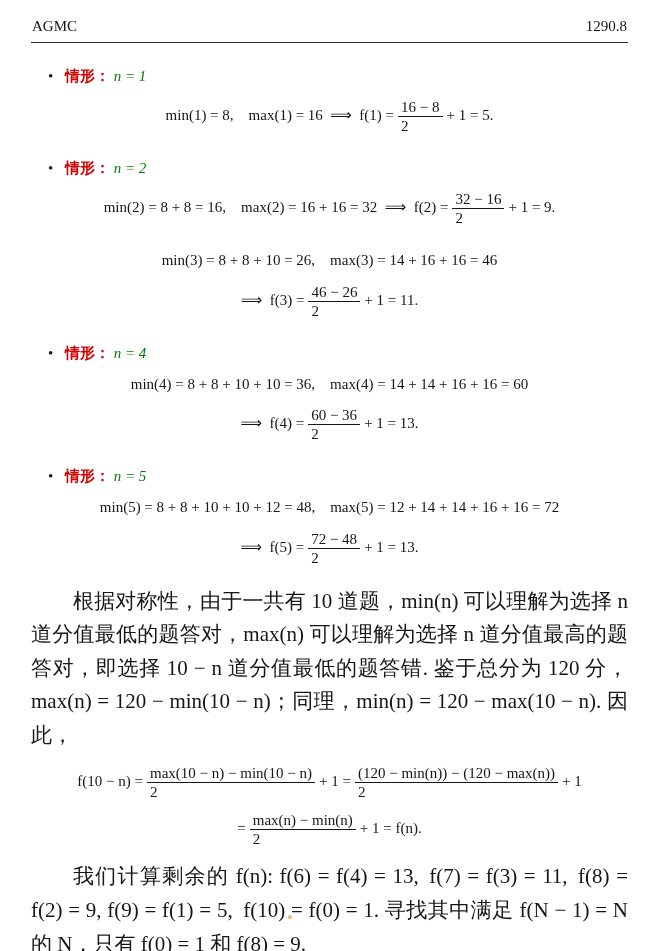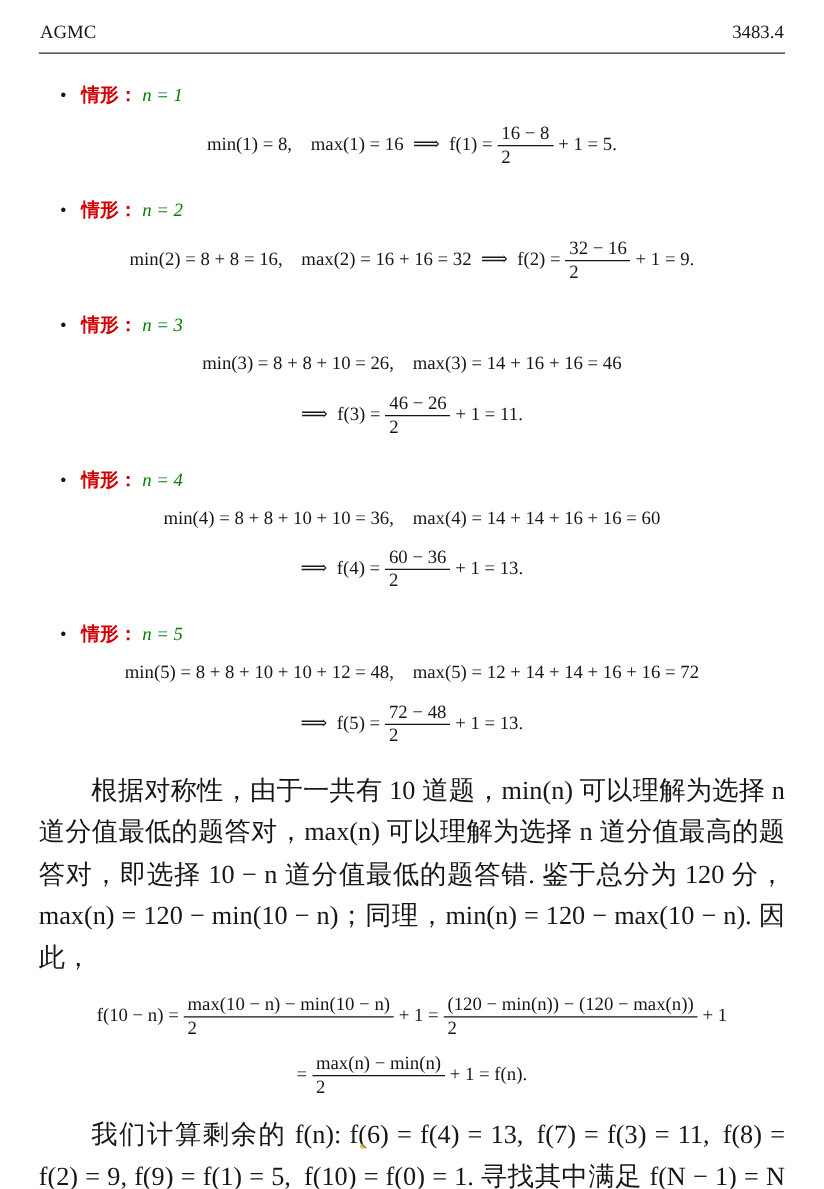--- a/index.html
+++ b/index.html
@@ -11,21 +11,21 @@
   body{
     width:659px;height:951px;overflow:hidden;background:#ffffff;
     font-family:"Liberation Serif","DejaVu Serif",serif;
     color:var(--ink);position:relative;
   }
   .page{padding:10px 31px 0 31px;}
   .doc-header{
     display:flex;justify-content:space-between;align-items:flex-end;
     font-size:15px;padding:8px 1px 7px 1px;border-bottom:1px solid #2a2a2a;
   }
-  .case{margin-top:24px;}
+  .case{margin-top:24px;font-family:Liberation Serif, serif;}
   .case-head{padding-left:17px;font-size:15px;}
   .bullet-dot{display:inline-block;width:17px;}
   .case-label{color:var(--case-label);font-weight:700;}
   .case-value{color:var(--case-value);font-style:italic;}
   .eq-line{text-align:center;font-size:15px;margin-top:12px;line-height:1.3;}
   .frac{display:inline-block;vertical-align:middle;text-align:left;margin:0 4px;line-height:1.2;}
   .frac .num{display:block;padding:0 3px;}
   .frac .den{display:block;border-top:1px solid #161616;padding:0 3px;}
   .para{font-size:21px;line-height:1.6;text-align:justify;margin:18px 0 0 0;text-indent:2em;}
   .para.tight{margin-top:12px;}
@@ -35,21 +35,21 @@
   .boxed{display:inline-block;border:6px solid #f9a8d4;padding:0 5px;margin:0 3px;text-indent:0;line-height:1.35;}
   .stray-dot{position:absolute;left:288px;top:915px;width:4px;height:4px;border-radius:50%;background:#e0a43c;opacity:.7;}
 </style>
 </head>
 <body>
 
 <div class="page">
 
   <div class="doc-header">
     <span>AGMC</span>
-    <span>3483.4</span>
+    <span>1290.8</span>
   </div>
 
   <div class="case">
     <div class="case-head">
       <span class="bullet-dot">•</span><span class="case-label">情形：</span> <span class="case-value">n = 1</span>
     </div>
     <div class="eq-line">
       <span>min(1) = 8, max(1) = 16 ⟹ f(1) =</span><span class="frac"><span class="num">16 − 8</span><span class="den">2</span></span><span>+ 1 = 5.</span>
     </div>
   </div>
@@ -57,23 +57,20 @@
   <div class="case">
     <div class="case-head">
       <span class="bullet-dot">•</span><span class="case-label">情形：</span> <span class="case-value">n = 2</span>
     </div>
     <div class="eq-line">
       <span>min(2) = 8 + 8 = 16, max(2) = 16 + 16 = 32 ⟹ f(2) =</span><span class="frac"><span class="num">32 − 16</span><span class="den">2</span></span><span>+ 1 = 9.</span>
     </div>
   </div>
 
   <div class="case">
-    <div class="case-head">
-      <span class="bullet-dot">•</span><span class="case-label">情形：</span> <span class="case-value">n = 3</span>
-    </div>
     <div class="eq-line">
       <span>min(3) = 8 + 8 + 10 = 26, max(3) = 14 + 16 + 16 = 46</span>
     </div>
     <div class="eq-line">
       <span>⟹ f(3) =</span><span class="frac"><span class="num">46 − 26</span><span class="den">2</span></span><span>+ 1 = 11.</span>
     </div>
   </div>
 
   <div class="case">
     <div class="case-head">

